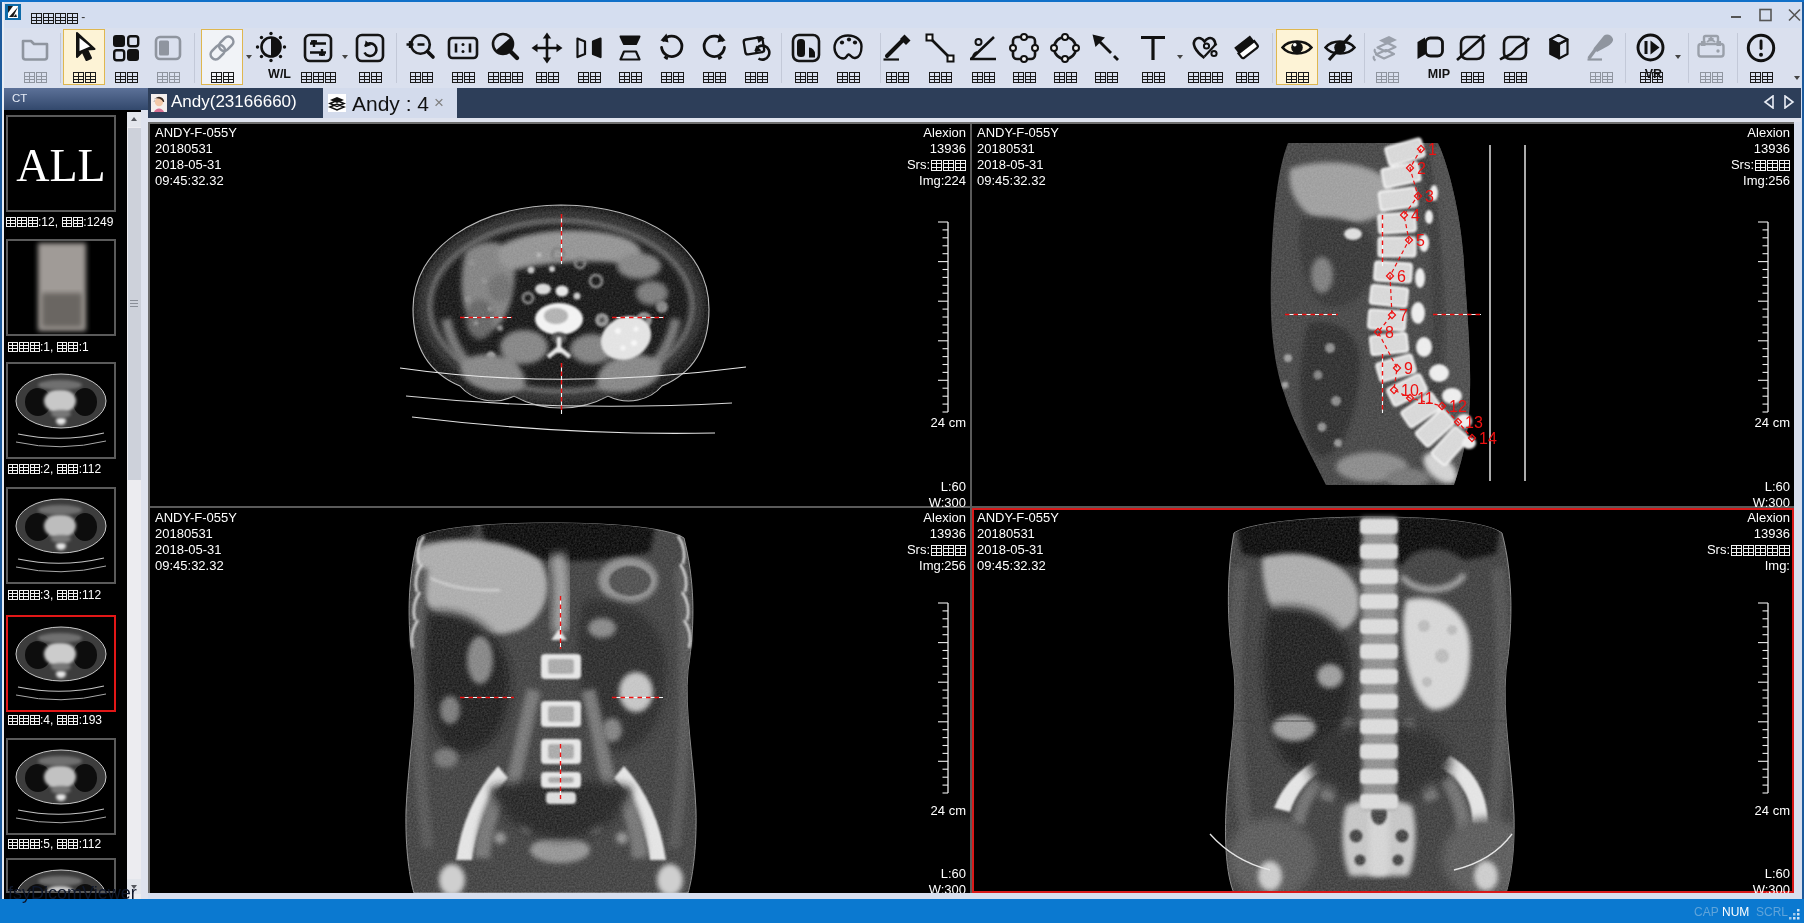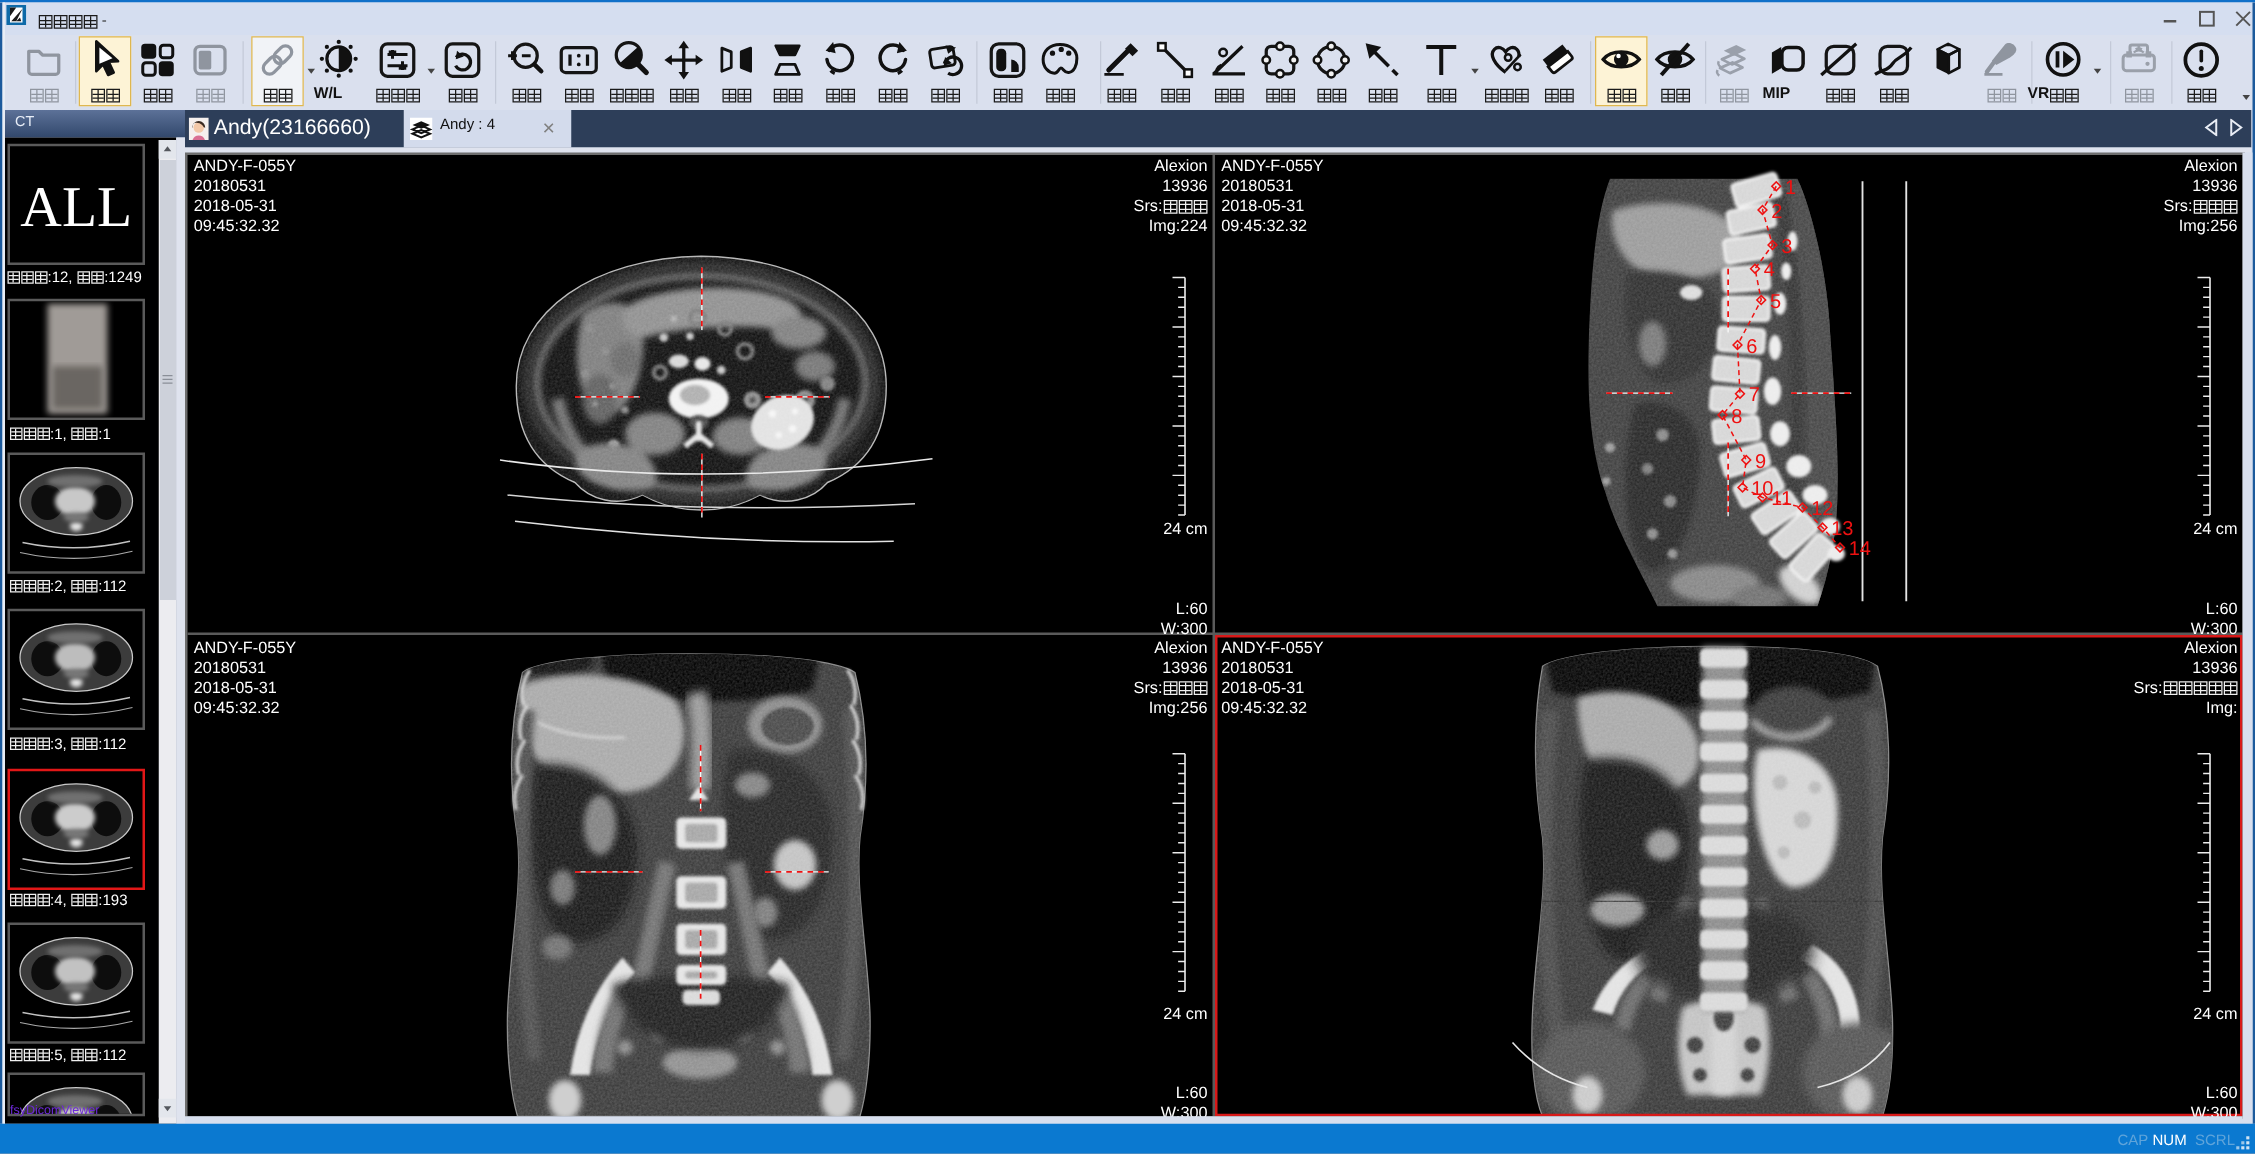--- a/index.html
+++ b/index.html
@@ -1,17 +1,17 @@
 <!DOCTYPE html>
 <html><head><meta charset="utf-8"><style>
 html,body{margin:0;padding:0}
 body{width:1804px;height:923px;position:relative;background:#d5def0;font-family:"Liberation Sans",sans-serif;overflow:hidden}
 .abs{position:absolute}
 .lab{text-align:center;white-space:nowrap}
-.lat{text-align:left;font-size:12.5px;font-weight:700;color:#111;white-space:nowrap}
+.lat{text-align:right;font-size:12.5px;font-weight:700;color:#111;white-space:nowrap}
 .z{display:inline-block;width:11px;height:11px;box-sizing:border-box;border:1px solid;position:relative;margin:0 0.5px;vertical-align:middle;background-image:linear-gradient(currentColor,currentColor),linear-gradient(currentColor,currentColor),linear-gradient(currentColor,currentColor);background-size:1px 100%,100% 1px,100% 1px;background-position:50% 0,0 30%,0 75%;background-repeat:no-repeat}
 .zd{color:#1a1a1a}
 .zg{color:#8f959f}
 .zw{color:#f0f0f0}
 .ot{font-size:13px;color:#fff;white-space:nowrap}
 .slab{font-size:12px;color:#fff;white-space:nowrap}
 .slab span{vertical-align:middle}
 </style></head><body>
 
 <div class="abs" style="left:0;top:0;width:1804px;height:2px;background:#1070c9"></div>
@@ -306,21 +306,21 @@
  <circle cx="8" cy="8" r="4.2" fill="#f3c9a9"></circle>
  <path d="M2.8,8 a5.2,5.2 0 0 1 10.4,0 l-1,-0 a7,7 0 0 0 -8.4,-3.5 a7,7 0 0 0 -0.6,3.5 Z" fill="#3a2b22"></path>
 </svg>
 <div class="abs" style="left:171px;top:92px;font-size:17px;color:#fff">Andy(23166660)</div>
 <div class="abs" style="left:323px;top:88px;width:134px;height:30px;background:#d3dbec"></div>
 <svg class="abs" style="left:328px;top:94px" width="18" height="18" viewBox="0 0 18 18">
  <rect width="18" height="18" fill="#fff"></rect>
  <path d="M2,6 L9,3 L16,6 L9,9 Z" fill="#111"></path>
  <path d="M2,9.5 L9,6.5 L16,9.5 L9,12.5 Z M2,13 L9,10 L16,13 L9,16 Z" fill="none" stroke="#111" stroke-width="1.6"></path>
 </svg>
-<div class="abs" style="left:352px;top:92px;font-size:12px;color:#111">Andy : 4</div>
+<div class="abs" style="left:352px;top:92px;font-size:21px;color:#111">Andy : 4</div>
 <div class="abs" style="left:434px;top:93px;font-size:17px;color:#808080">×</div>
 <svg class="abs" style="left:1762px;top:95px" width="34" height="14" viewBox="0 0 34 14">
  <path d="M11,1 L3,7 L11,13 Z M23,1 L31,7 L23,13 Z" fill="none" stroke="#e8ecf4" stroke-width="1.6"></path>
 </svg>
 <div class="abs" style="left:148px;top:118px;width:1653px;height:4px;background:#dfe3ee"></div>
 <div class="abs" style="left:148px;top:122px;width:1648px;height:773px;background:#6e6e6e"></div>
 <div class="abs" style="left:150px;top:124px;width:1644px;height:769px;background:#000"></div>
 <div class="abs" style="left:970px;top:124px;width:2px;height:769px;background:#5a5a5a"></div>
 <div class="abs" style="left:150px;top:506px;width:1644px;height:2px;background:#5a5a5a"></div>
 <svg class="abs" style="left:150px;top:123px" width="820" height="383" viewBox="0 0 820 383">
@@ -984,21 +984,21 @@
 </div>
 <div class="abs slab" style="left:5px;top:214px"><i class="z zw" style="width:10px;height:10px"></i><i class="z zw" style="width:10px;height:10px"></i><i class="z zw" style="width:10px;height:10px"></i><span>:12, </span><i class="z zw" style="width:10px;height:10px"></i><i class="z zw" style="width:10px;height:10px"></i><span>:1249</span></div>
 <div class="abs slab" style="left:7px;top:339px"><i class="z zw" style="width:10px;height:10px"></i><i class="z zw" style="width:10px;height:10px"></i><i class="z zw" style="width:10px;height:10px"></i><span>:1, </span><i class="z zw" style="width:10px;height:10px"></i><i class="z zw" style="width:10px;height:10px"></i><span>:1</span></div>
 <div class="abs slab" style="left:7px;top:461px"><i class="z zw" style="width:10px;height:10px"></i><i class="z zw" style="width:10px;height:10px"></i><i class="z zw" style="width:10px;height:10px"></i><span>:2, </span><i class="z zw" style="width:10px;height:10px"></i><i class="z zw" style="width:10px;height:10px"></i><span>:112</span></div>
 <div class="abs slab" style="left:7px;top:587px"><i class="z zw" style="width:10px;height:10px"></i><i class="z zw" style="width:10px;height:10px"></i><i class="z zw" style="width:10px;height:10px"></i><span>:3, </span><i class="z zw" style="width:10px;height:10px"></i><i class="z zw" style="width:10px;height:10px"></i><span>:112</span></div>
 <div class="abs slab" style="left:7px;top:712px"><i class="z zw" style="width:10px;height:10px"></i><i class="z zw" style="width:10px;height:10px"></i><i class="z zw" style="width:10px;height:10px"></i><span>:4, </span><i class="z zw" style="width:10px;height:10px"></i><i class="z zw" style="width:10px;height:10px"></i><span>:193</span></div>
 <div class="abs slab" style="left:7px;top:836px"><i class="z zw" style="width:10px;height:10px"></i><i class="z zw" style="width:10px;height:10px"></i><i class="z zw" style="width:10px;height:10px"></i><span>:5, </span><i class="z zw" style="width:10px;height:10px"></i><i class="z zw" style="width:10px;height:10px"></i><span>:112</span></div>
 
 <div class="abs" style="left:148px;top:893px;width:1646px;height:6px;background:#d8dfee"></div>
 <div class="abs" style="left:0;top:899px;width:1804px;height:24px;background:#0b79d0"></div>
-<div class="abs" style="left:8px;top:883px;font-size:10px;color:#6d28d9">fsyDicomViewer</div>
+<div class="abs" style="left:8px;top:883px;font-size:18px;color:#0f172a">fsyDicomViewer</div>
 <div class="abs" style="left:1694px;top:905px;font-size:12px;color:#5fa4da">CAP</div>
 <div class="abs" style="left:1722px;top:905px;font-size:12px;color:#fff">NUM</div>
 <div class="abs" style="left:1756px;top:905px;font-size:12px;color:#5fa4da">SCRL</div>
 <svg class="abs" style="left:1788px;top:908px" width="13" height="13" viewBox="0 0 13 13">
  <g fill="#cfe3f4">
   <rect x="9" y="1" width="2.5" height="2.5"></rect>
       <rect x="9" y="5" width="2.5" height="2.5"></rect>
       <rect x="9" y="9" width="2.5" height="2.5"></rect>
   <rect x="5" y="5" width="2.5" height="2.5" fill="#9cc6e8"></rect>
       <rect x="5" y="9" width="2.5" height="2.5"></rect>

